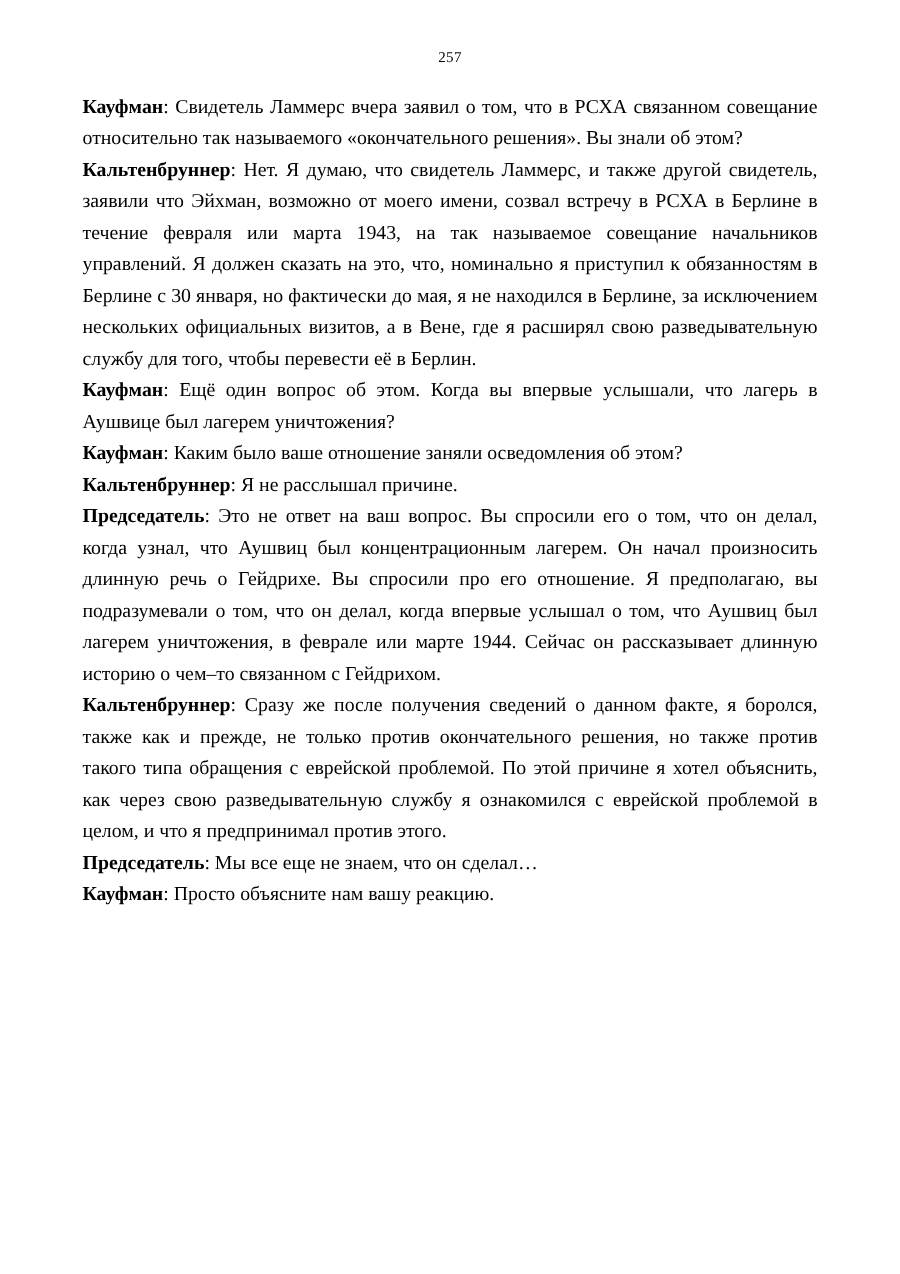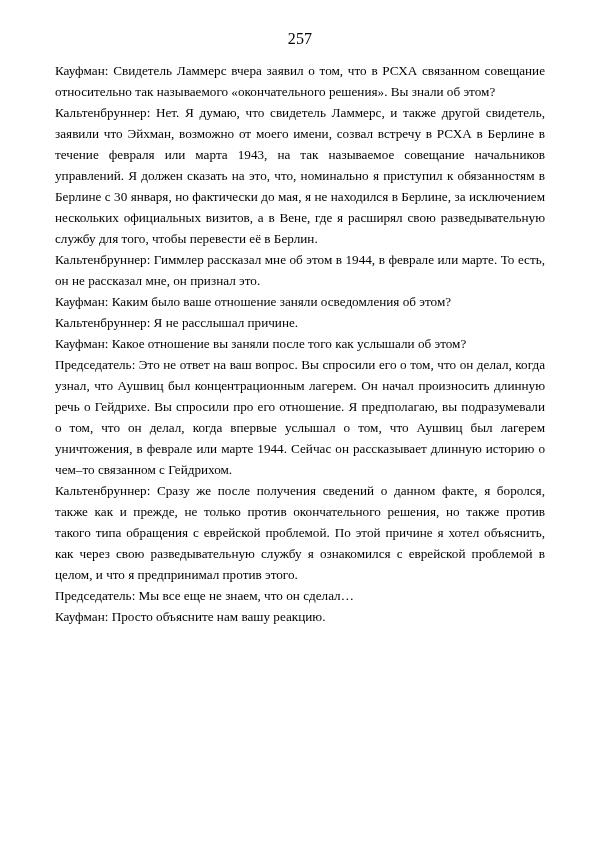--- a/index.html
+++ b/index.html
@@ -20,21 +20,21 @@
     height: 849px;
     box-sizing: border-box;
     padding: 0;
   }
   .page-number {
     position: absolute;
     top: 32px;
     left: 0;
     width: 600px;
     text-align: center;
-    font-size: 16px;
+    font-size: 10px;
     line-height: 14px;
     letter-spacing: 0.2px;
   }
   .body-text {
     position: absolute;
     top: 60px;
     left: 55px;
     width: 490px;
     font-size: 13.2px;
     line-height: 21px;
@@ -45,36 +45,35 @@
   .para {
     margin: 0;
     padding: 0;
     text-align: justify;
     text-indent: 0;
   }
   .para:last-child {
     text-align: left;
   }
   .speaker {
-    font-weight: normal;
+    font-weight: bold;
   }
 </style>
 </head>
 <body>
 
 <div class="page">
 
   <div class="page-number">257</div>
 
   <div class="body-text">
       <p class="para"><span class="speaker">Кауфман</span><span class="utterance">: Свидетель Ламмерс вчера заявил о том, что в РСХА связанном совещание относительно так называемого «окончательного решения». Вы знали об этом?</span></p>
       <p class="para"><span class="speaker">Кальтенбруннер</span><span class="utterance">: Нет. Я думаю, что свидетель Ламмерс, и также другой свидетель, заявили что Эйхман, возможно от моего имени, созвал встречу в РСХА в Берлине в течение февраля или марта 1943, на так называемое совещание начальников управлений. Я должен сказать на это, что, номинально я приступил к обязанностям в Берлине с 30 января, но фактически до мая, я не находился в Берлине, за исключением нескольких официальных визитов, а в Вене, где я расширял свою разведывательную службу для того, чтобы перевести её в Берлин.</span></p>
-      <p class="para"><span class="speaker">Кальтенбруннер</span><span class="utterance">: Гиммлер рассказал мне об этом в 1944, в феврале или марте. То есть, он не рассказал мне, он признал это.</span></p>
+      <p class="para"><span class="speaker">Кауфман</span><span class="utterance">: Ещё один вопрос об этом. Когда вы впервые услышали, что лагерь в Аушвице был лагерем уничтожения?</span></p>
       <p class="para"><span class="speaker">Кауфман</span><span class="utterance">: Каким было ваше отношение заняли осведомления об этом?</span></p>
       <p class="para"><span class="speaker">Кальтенбруннер</span><span class="utterance">: Я не расслышал причине.</span></p>
-      <p class="para"><span class="speaker">Кауфман</span><span class="utterance">: Какое отношение вы заняли после того как услышали об этом?</span></p>
       <p class="para"><span class="speaker">Председатель</span><span class="utterance">: Это не ответ на ваш вопрос. Вы спросили его о том, что он делал, когда узнал, что Аушвиц был концентрационным лагерем. Он начал произносить длинную речь о Гейдрихе. Вы спросили про его отношение. Я предполагаю, вы подразумевали о том, что он делал, когда впервые услышал о том, что Аушвиц был лагерем уничтожения, в феврале или марте 1944. Сейчас он рассказывает длинную историю о чем–то связанном с Гейдрихом.</span></p>
       <p class="para"><span class="speaker">Кальтенбруннер</span><span class="utterance">: Сразу же после получения сведений о данном факте, я боролся, также как и прежде, не только против окончательного решения, но также против такого типа обращения с еврейской проблемой. По этой причине я хотел объяснить, как через свою разведывательную службу я ознакомился с еврейской проблемой в целом, и что я предпринимал против этого.</span></p>
       <p class="para"><span class="speaker">Председатель</span><span class="utterance">: Мы все еще не знаем, что он сделал…</span></p>
       <p class="para"><span class="speaker">Кауфман</span><span class="utterance">: Просто объясните нам вашу реакцию.</span></p>
     </div>
 
 </div>
 
 </body></html>

